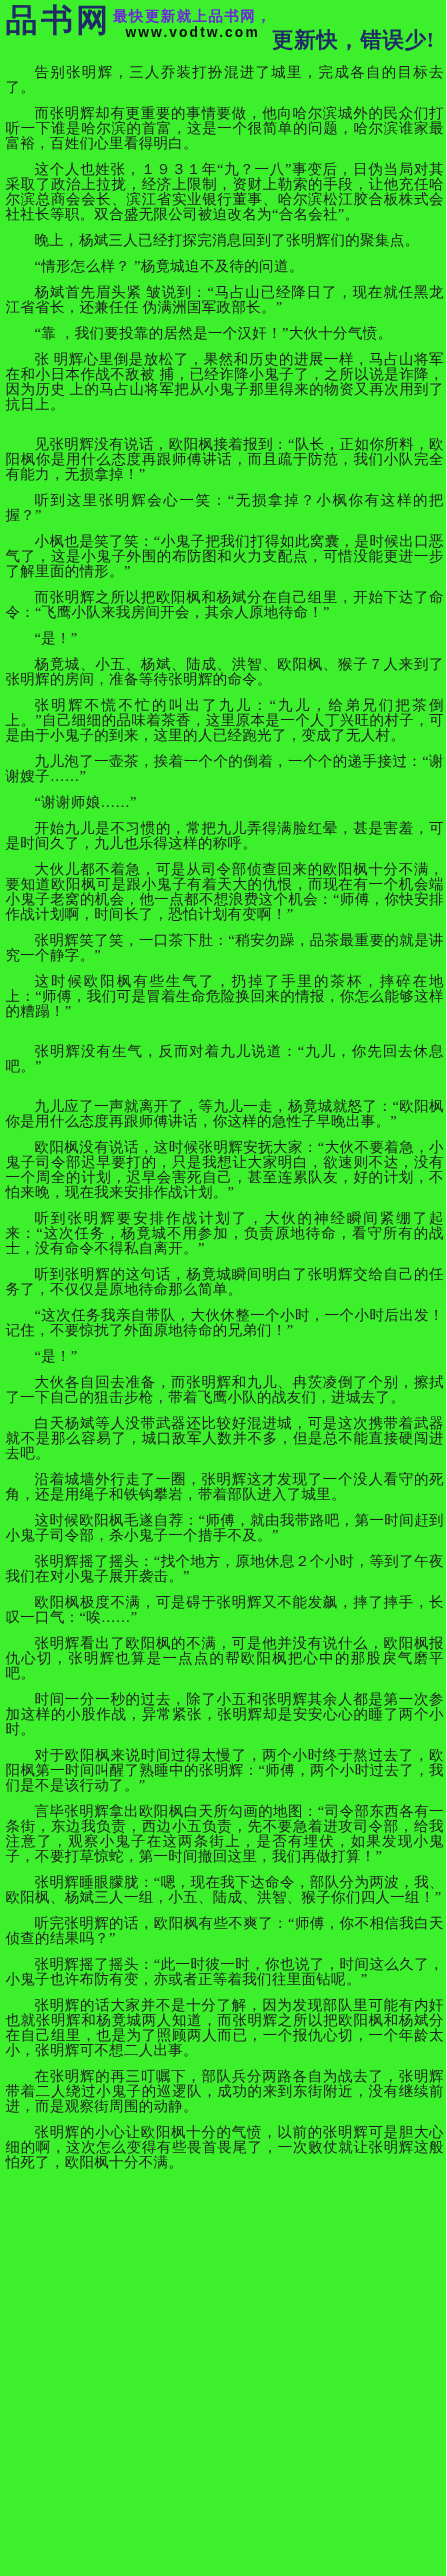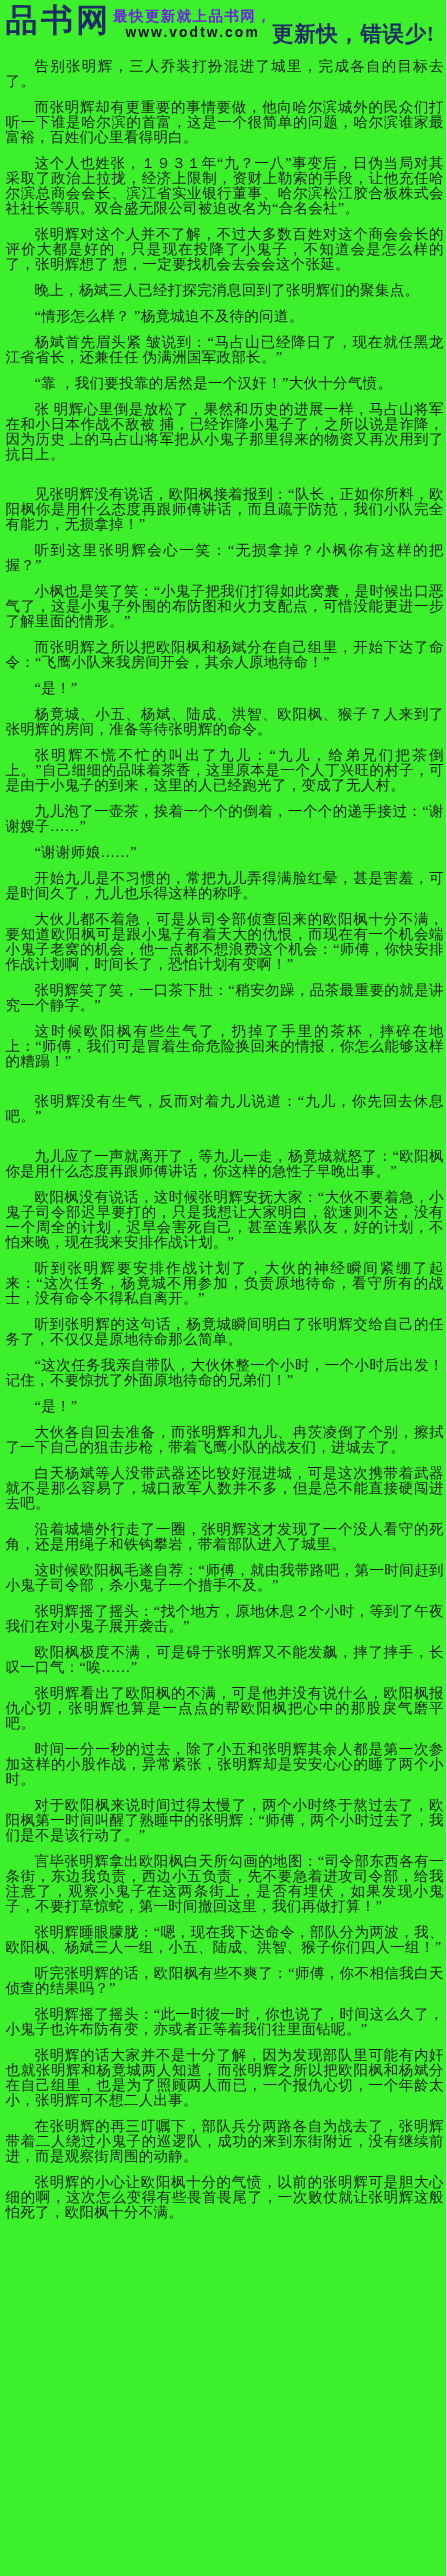--- a/index.html
+++ b/index.html
@@ -56,21 +56,21 @@
     color: #0d0d0d;
     letter-spacing: 2.1px;
     margin-top: -1.4px;
     white-space: nowrap;
   }
   .slogan-large {
     font-size: 21.4px;
     font-weight: bold;
     color: #1f2a66;
     letter-spacing: 0.7px;
-    margin-top: 15px;
+    margin-top: 21px;
     white-space: nowrap;
   }
   .content {
     padding: 11px 4.1px 5.5px 5.5px;
   }
   p.para {
     font-size: 14.5px;
     line-height: 15px;
     color: #1e1e1e;
     letter-spacing: 0.3px;
@@ -89,21 +89,20 @@
     <div class="slogan-small">最快更新就上品书网，</div>
     <div class="site-url">www.vodtw.com</div>
   </div>
   <div class="slogan-large">更新快，错误少!</div>
 </div>
 
 <div class="content">
     <p class="para">告别张明辉，三人乔装打扮混进了城里，完成各自的目标去了。</p>
     <p class="para">而张明辉却有更重要的事情要做，他向哈尔滨城外的民众们打听一下谁是哈尔滨的首富，这是一个很简单的问题，哈尔滨谁家最富裕，百姓们心里看得明白。</p>
     <p class="para">这个人也姓张，１９３１年“九？一八”事变后，日伪当局对其采取了政治上拉拢，经济上限制，资财上勒索的手段，让他充任哈尔滨总商会会长、滨江省实业银行董事、哈尔滨松江胶合板株式会社社长等职。双合盛无限公司被迫改名为“合名会社”。</p>
-    <p class="para">张明辉对这个人并不了解，不过大多数百姓对这个商会会长的评价大都是好的，只是现在投降了小鬼子，不知道会是怎么样的了，张明辉想了 想，一定要找机会去会会这个张延。</p>
     <p class="para">晚上，杨斌三人已经打探完消息回到了张明辉们的聚集点。</p>
     <p class="para">“情形怎么样？ ”杨竟城迫不及待的问道。</p>
     <p class="para">杨斌首先眉头紧 皱说到：“马占山已经降日了，现在就任黑龙江省省长，还兼任任 伪满洲国军政部长。”</p>
     <p class="para">“靠 ，我们要投靠的居然是一个汉奸！”大伙十分气愤。</p>
     <p class="para">张 明辉心里倒是放松了，果然和历史的进展一样，马占山将军在和小日本作战不敌被 捕，已经诈降小鬼子了，之所以说是诈降，因为历史 上的马占山将军把从小鬼子那里得来的物资又再次用到了抗日上。</p>
     <p class="para gap-large">见张明辉没有说话，欧阳枫接着报到：“队长，正如你所料，欧阳枫你是用什么态度再跟师傅讲话，而且疏于防范，我们小队完全有能力，无损拿掉！”</p>
     <p class="para">听到这里张明辉会心一笑：“无损拿掉？小枫你有这样的把握？”</p>
     <p class="para">小枫也是笑了笑：“小鬼子把我们打得如此窝囊，是时候出口恶气了，这是小鬼子外围的布防图和火力支配点，可惜没能更进一步了解里面的情形。”</p>
     <p class="para">而张明辉之所以把欧阳枫和杨斌分在自己组里，开始下达了命令：“飞鹰小队来我房间开会，其余人原地待命！”</p>
     <p class="para">“是！”</p>

